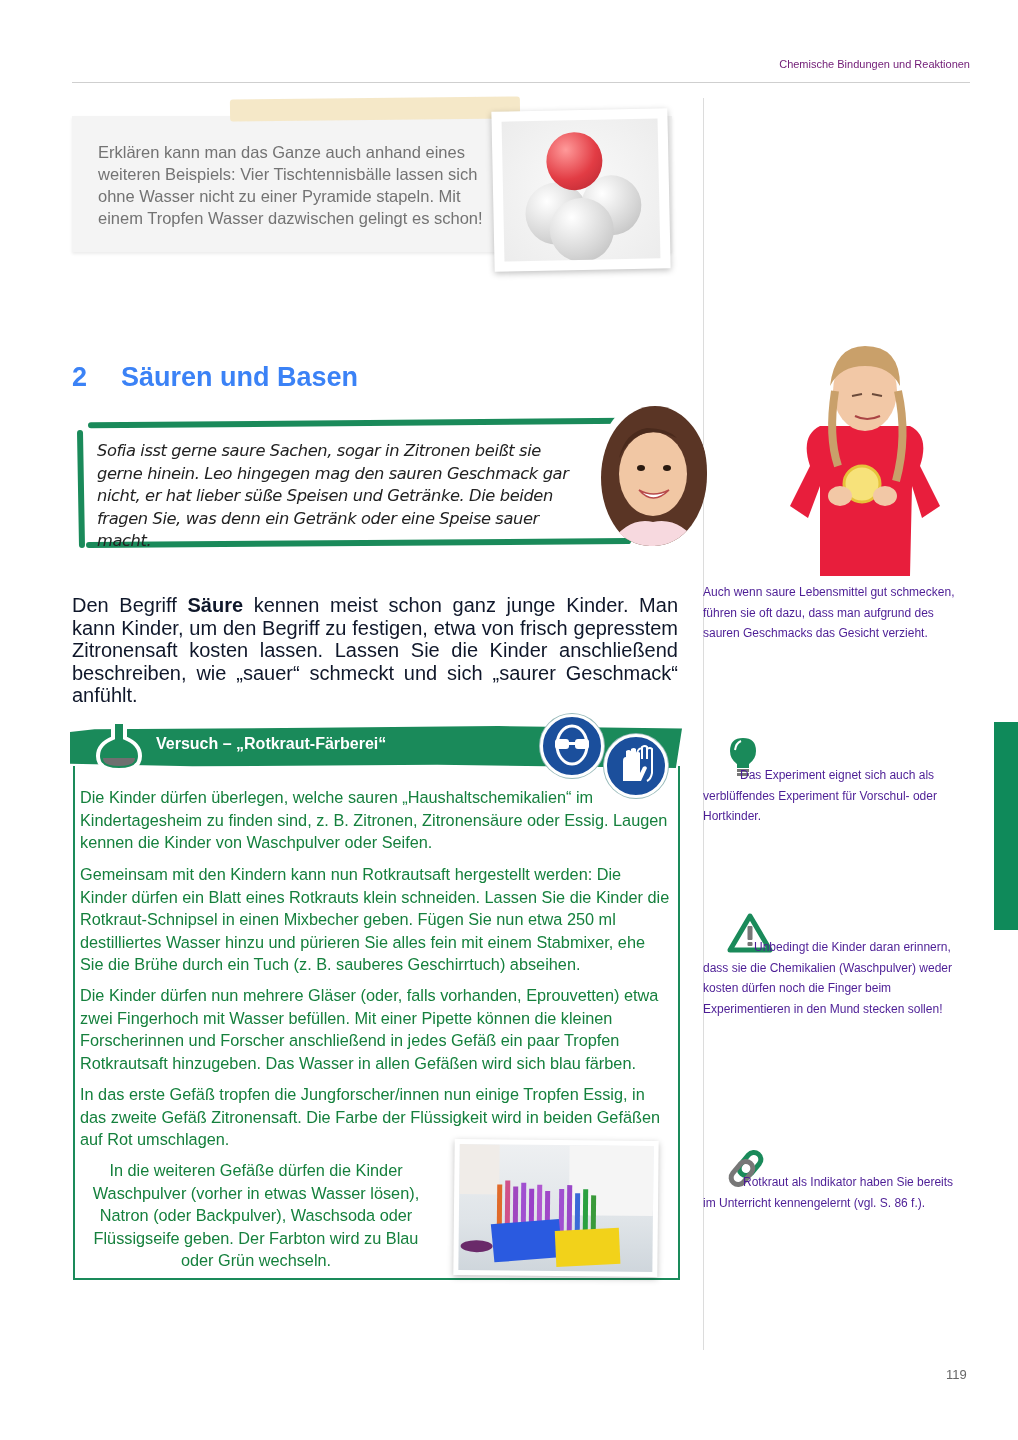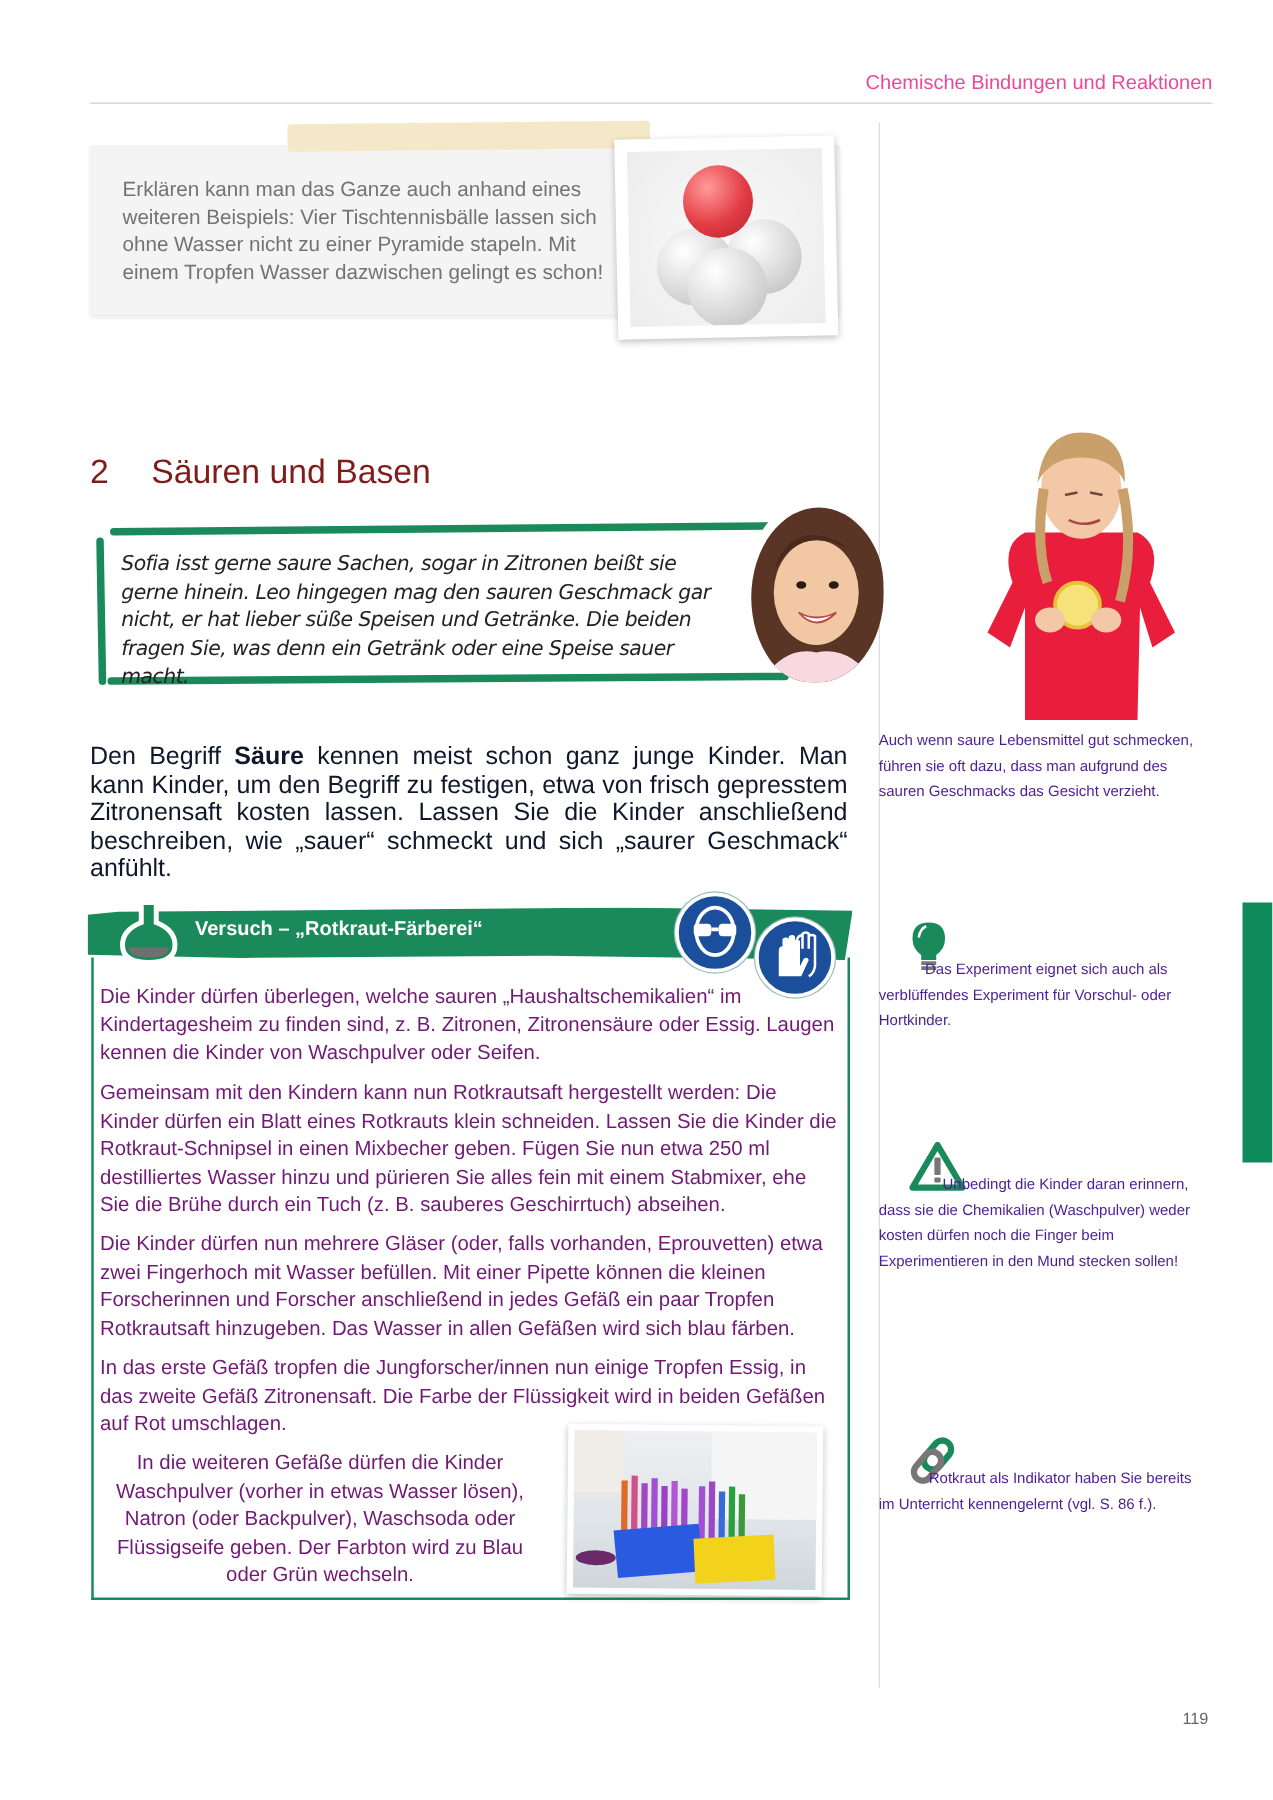--- a/index.html
+++ b/index.html
@@ -1,53 +1,53 @@
 <!DOCTYPE html>
 <html><head>
 <meta charset="utf-8">
 <style>
   * { box-sizing: border-box; margin: 0; padding: 0; }
   html, body { width: 1018px; height: 1440px; background: #ffffff; overflow: hidden; }
   body { position: relative; font-family: "Liberation Sans", "DejaVu Sans", sans-serif; color: #1e1e1e; }
 
-  .running-head { position: absolute; right: 48px; top: 58px; font-size: 16px; color: #ec4899; }
+  .running-head { position: absolute; right: 48px; top: 58px; font-size: 11px; color: #701a75; }
   .head-rule { position: absolute; left: 72px; top: 82px; width: 898px; height: 1px; background: #cfcfcf; }
   .col-rule { position: absolute; left: 703px; top: 98px; width: 1px; height: 1252px; background: #dcdcdc; }
 
   
   .intro-box { position: absolute; left: 72px; top: 116px; width: 600px; height: 136px; background: #f4f4f4; box-shadow: 0 2px 3px rgba(0,0,0,0.08); }
   .tape { position: absolute; left: 230px; top: 98px; width: 290px; height: 22px; background: #f4e7c5; transform: rotate(-0.6deg); border-radius: 3px; opacity: 0.95; }
   .intro-text { position: absolute; left: 98px; top: 141px; width: 400px; font-size: 16.5px; line-height: 22px; color: #737373; }
   .polaroid { position: absolute; left: 493px; top: 110px; width: 176px; height: 160px; background: #fff; box-shadow: 0 2px 6px rgba(0,0,0,0.25); transform: rotate(-1.2deg); padding: 10px; }
   .polaroid-inner { width: 100%; height: 100%; background: radial-gradient(circle at 50% 50%, #fafafa, #ececec); position: relative; overflow: hidden; }
   .ball { position: absolute; border-radius: 50%; }
   .ball.white { background: radial-gradient(circle at 35% 30%, #ffffff, #d6d6d6 60%, #b8b8b8); }
   .ball.red { background: radial-gradient(circle at 35% 30%, #ff9a9a, #e23c44 55%, #b52530); }
 
   
-  .section-heading { position: absolute; left: 72px; top: 362px; font-size: 27px; font-weight: normal; color: #7f1d1d; }
+  .section-heading { position: absolute; left: 72px; top: 362px; font-size: 27px; font-weight: bold; color: #3b82f6; }
   .section-heading .num { display: inline-block; width: 49px; }
 
   
   .story-frame { position: absolute; left: 78px; top: 420px; width: 560px; height: 128px; }
   .story-top { position: absolute; left: 10px; top: 0; width: 540px; height: 6px; background: #1a8a5a; border-radius: 3px; transform: rotate(-0.5deg); }
   .story-bottom { position: absolute; left: 8px; top: 120px; width: 545px; height: 6px; background: #1a8a5a; border-radius: 3px; transform: rotate(-0.4deg); }
   .story-left { position: absolute; left: 0; top: 10px; width: 6px; height: 118px; background: #1a8a5a; border-radius: 3px; transform: rotate(-1deg); }
   .story-text { position: absolute; left: 97px; top: 440px; width: 490px; font-size: 16.3px; line-height: 22.5px; font-style: italic; color: #222; font-family: "DejaVu Sans", sans-serif; letter-spacing: -0.4px; }
   .girl1 { position: absolute; left: 597px; top: 398px; width: 110px; height: 148px; border-radius: 50% 50% 48% 48%; overflow: hidden; background: #fff; }
 
   
   .body-para { position: absolute; left: 72px; top: 594px; width: 606px; font-size: 20px; line-height: 22.5px; text-align: justify; color: #0f172a; }
 
   
   .exp-banner { position: absolute; left: 70px; top: 726px; width: 612px; height: 42px; background: #1a8a5a; clip-path: polygon(0 14%, 4% 8%, 40% 4%, 70% 0, 100% 6%, 99% 100%, 60% 92%, 20% 96%, 0 90%); }
   .exp-title { position: absolute; left: 156px; top: 735px; font-size: 16px; font-weight: bold; color: #fff; }
   .flask { position: absolute; left: 94px; top: 718px; width: 50px; height: 56px; }
   .exp-box { position: absolute; left: 73px; top: 766px; width: 607px; height: 514px; border: 2px solid #1a8a5a; border-top: none; background: #fff; }
-  .exp-text { position: absolute; left: 80px; width: 592px; font-size: 16.3px; line-height: 22.5px; color: #701a75; }
+  .exp-text { position: absolute; left: 80px; width: 592px; font-size: 16.3px; line-height: 22.5px; color: #15803d; }
   .safety { position: absolute; width: 64px; height: 64px; border-radius: 50%; background: #1b4f9c; border: 3px solid #fff; box-shadow: 0 0 0 1px #9bb; }
   .lab-photo { position: absolute; left: 454px; top: 1140px; width: 204px; height: 136px; background: #fff; box-shadow: 0 2px 6px rgba(0,0,0,0.25); padding: 5px; transform: rotate(0.6deg); }
   .lab-inner { width: 100%; height: 100%; background: linear-gradient(180deg, #eef0f2 0%, #dfe4e8 60%, #cfd6dc 100%); position: relative; overflow: hidden; }
 
   
   .girl2 { position: absolute; left: 740px; top: 336px; width: 240px; height: 240px; }
   .side-caption { position: absolute; left: 703px; width: 265px; font-size: 12px; line-height: 20.5px; color: #4c1d95; }
   .side-icon { position: absolute; }
   .green-tab { position: absolute; left: 994px; top: 722px; width: 24px; height: 208px; background: #0f8a5a; }
 

